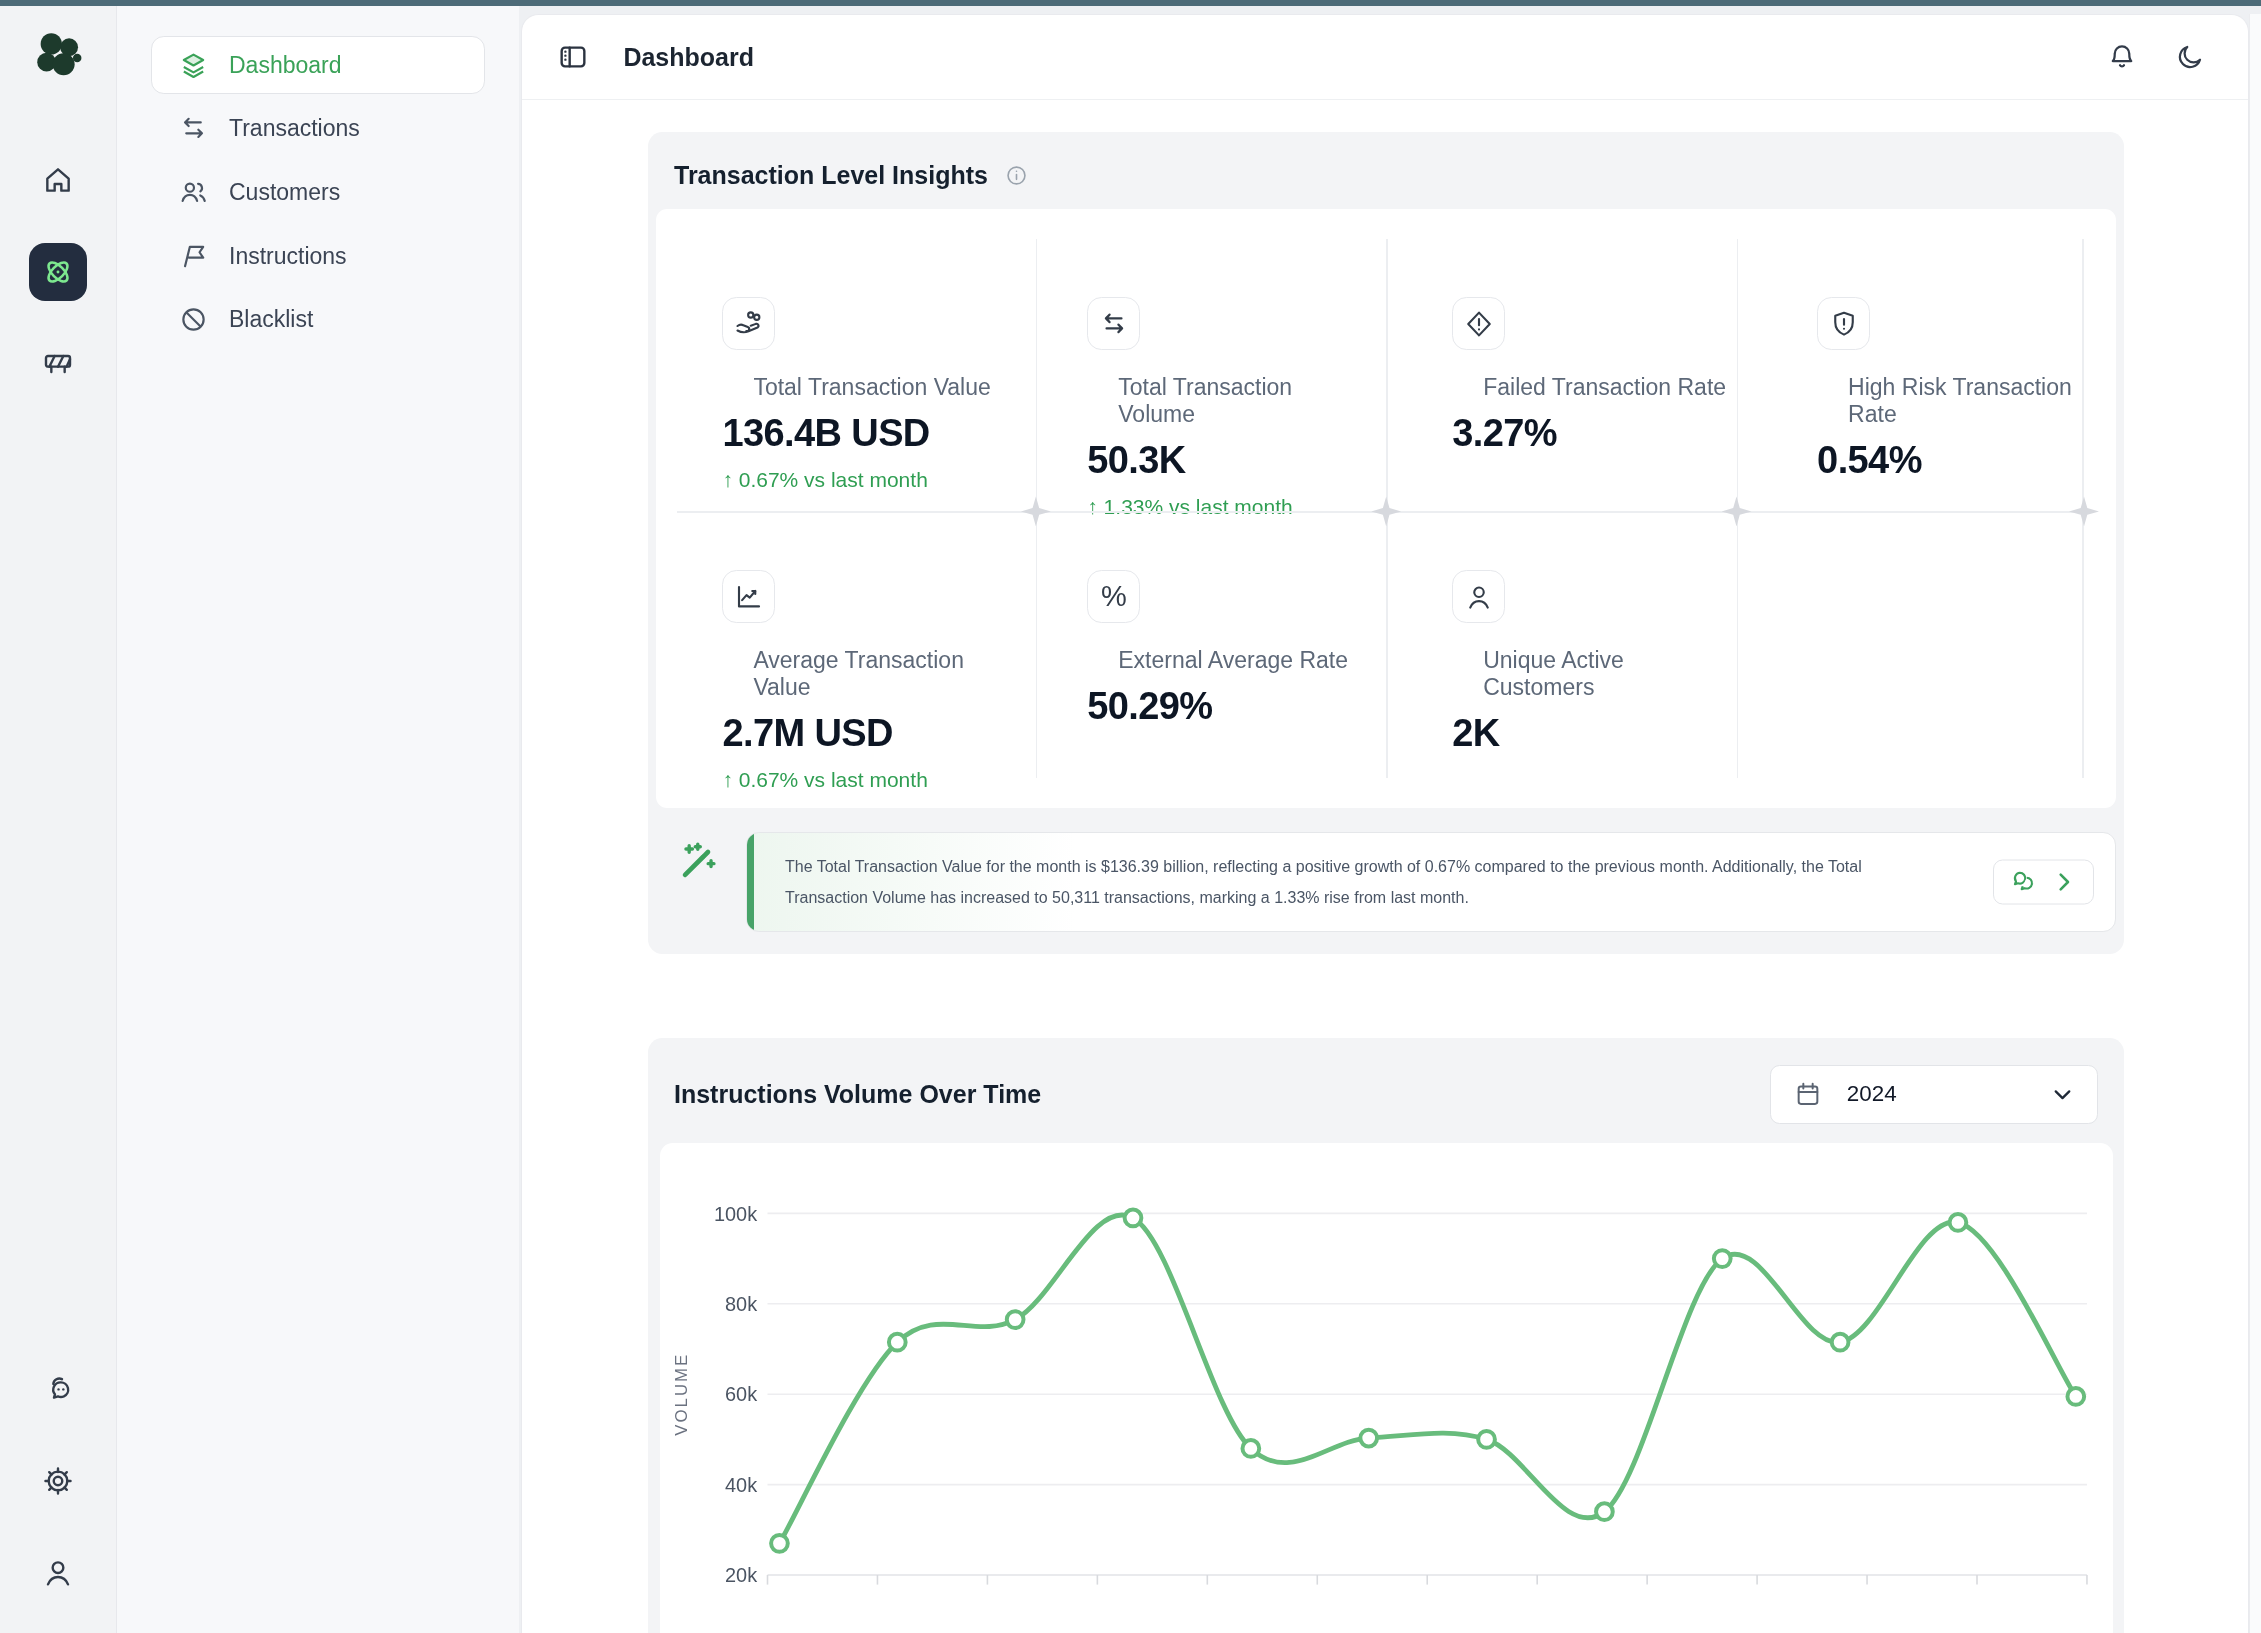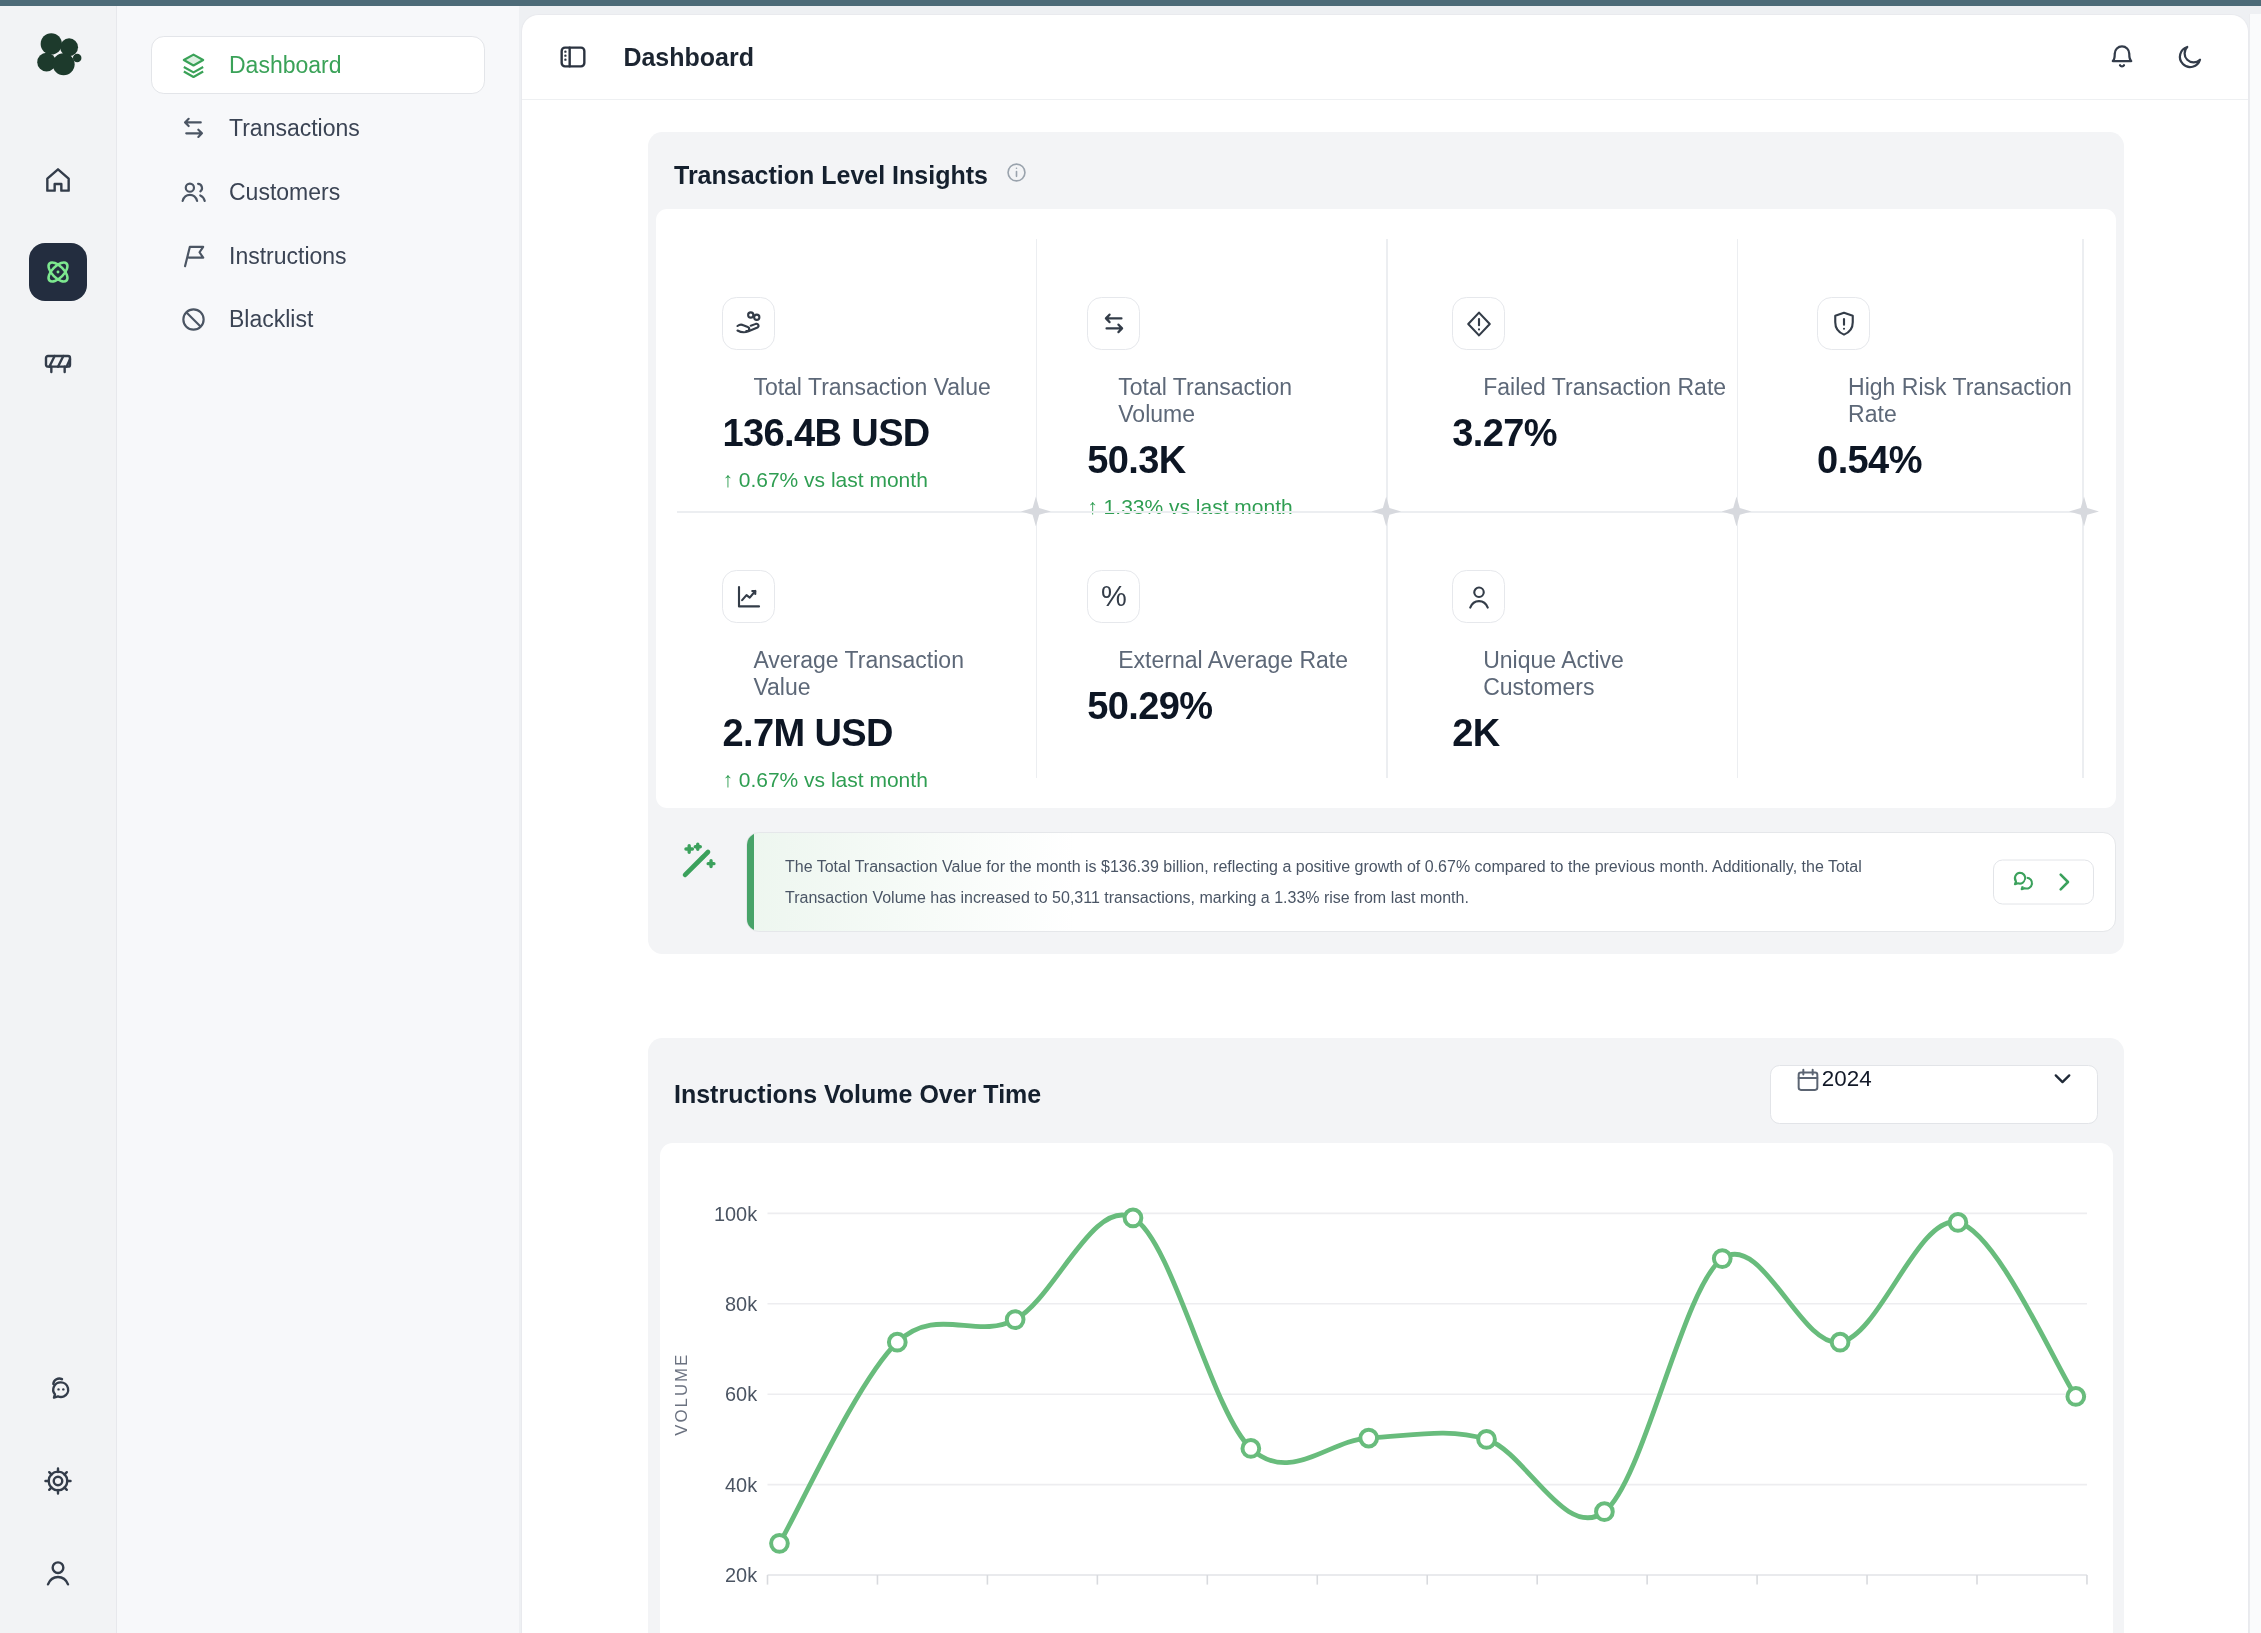--- a/index.html
+++ b/index.html
@@ -46,21 +46,21 @@
   .panel-toggle { background:none; border:none; padding:0; color:#2b3340; cursor:pointer; }
   .panel-toggle svg { width:32px; height:32px; }
   .topbar-title { margin-left:34px; font-size:25px; font-weight:600; color:#1c2531; }
   .topbar-right { margin-left:auto; display:flex; align-items:center; gap:38px; color:#333c4a; }
   .topbar-right button { background:none; border:none; padding:0; color:inherit; cursor:pointer; }
   .topbar-right svg { width:30px; height:30px; }
 
   .content { flex:1; padding:32px 124px 0 126px; overflow:hidden; }
 
   .panel { background:#f3f4f6; border-radius:14.4px; padding:8px; }
-  .panel-head { display:flex; align-items:flex-start; gap:17px; padding:21px 17.6px 19px; }
+  .panel-head { display:flex; align-items:center; gap:17px; padding:21px 17.6px 19px; }
   .panel-head h2 { margin:0; font-size:25px; font-weight:600; color:#15202e; }
   .info-icon { width:23px; height:23px; color:#9aa3ad; cursor:pointer; }
 
   
   .metrics-card { background:#fff; border-radius:11.2px; position:relative; height:599px; }
   .mgrid { display:grid; grid-template-columns:repeat(4,1fr); grid-template-rows:302px 297px; height:100%; }
   .mcell { padding:88px 24px 0 66px; }
   .mcell.r2 { padding-top:59px; }
   .icon-tile { width:53px; height:53px; border:1.6px solid #e6e8ec; border-radius:14.4px;
     display:flex; align-items:center; justify-content:center; color:#333c48; }
@@ -87,21 +87,21 @@
   .ai-text { margin:0; font-size:16px; line-height:31px; color:#4a5565; max-width:1248px; }
   .ai-btn { position:absolute; right:21px; top:50%; transform:translateY(-50%);
     display:flex; align-items:center; gap:12.8px; background:#fff; border:1.6px solid #e2e4e8;
     border-radius:9.6px; padding:8px 16px; color:#3ba15c; cursor:pointer; }
   .ai-btn svg { width:27px; height:27px; }
 
   
   .volume-panel { margin-top:84px; height:720px; }
   .vol-head { display:flex; align-items:center; justify-content:space-between; padding:19px 17.6px 19px; }
   .vol-head h2 { margin:0; font-size:25px; font-weight:600; color:#15202e; }
-  .year-btn { display:flex; gap:0; background:#fff; border:1.6px solid #e2e4e8;
+  .year-btn { display:flex; align-items:center; gap:25px; background:#fff; border:1.6px solid #e2e4e8;
     border-radius:9.6px; height:59px; min-width:328px; padding:0 22.4px; font-size:22.4px; color:#111827; cursor:pointer; }
   .year-btn .cal { width:28px; height:28px; color:#5b6472; }
   .year-btn .chev { margin-left:auto; width:25px; height:25px; color:#1f2937; }
   .chart-card { margin:0 3.2px; background:#fff; border-radius:12.8px; height:560px; overflow:hidden; }
   #vol-chart { width:100%; height:560px; }
 </style>
 </head>
 <body>
 
 <div class="top-strip"></div>

